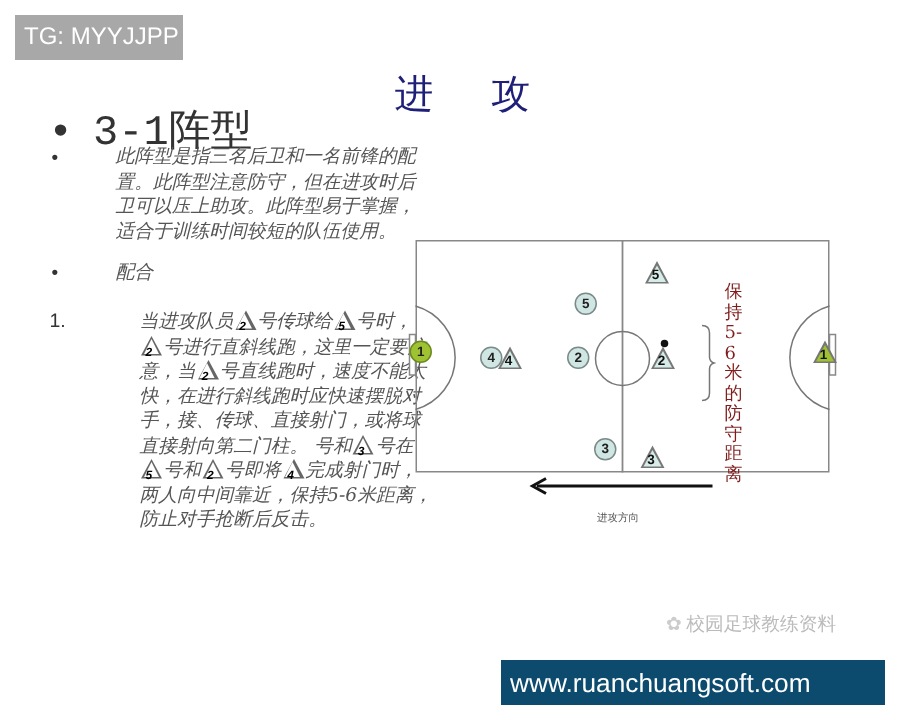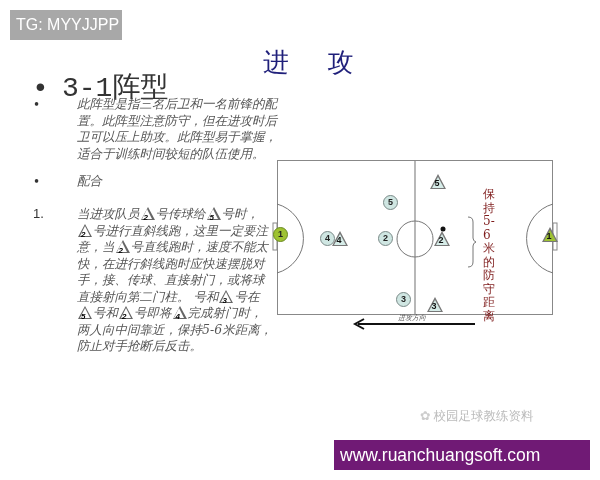--- a/index.html
+++ b/index.html
@@ -22,44 +22,44 @@
   .tri span { position:absolute; left:-4px; top:3px; font-family:"Liberation Sans", sans-serif; font-size:8px; font-weight:bold; color:#000; z-index:2; }
   .pitch { position:absolute; left:277px; top:160px; width:276px; height:155px; border:1.5px solid #888; box-sizing:border-box; }
   .player { position:absolute; width:13px; height:13px; border-radius:50%; background:#cfe6e2; border:1.5px solid #7a8a88;
             font-family:"Liberation Sans", sans-serif; font-size:9px; font-weight:bold; text-align:center; line-height:13px; color:#222; box-sizing:content-box; }
   .gk { background:#9ec232; border-color:#6a8a20; }
   .opp { position:absolute; width:0; height:0; border-left:8px solid transparent; border-right:8px solid transparent; border-bottom:15px solid #777; }
   .opp::after { content:""; position:absolute; left:-6.5px; top:2.5px; border-left:6.5px solid transparent; border-right:6.5px solid transparent; border-bottom:11.5px solid #d6ece8; }
   .opp span { position:absolute; left:-3.5px; top:4px; font-family:"Liberation Sans", sans-serif; font-size:9px; font-weight:bold; color:#111; z-index:2; }
   .opp.gkopp::after { border-bottom-color:#9ec232; }
   .vtext { position:absolute; left:483px; top:188px; width:14px; font-size:12px; line-height:13.5px; color:#7f1d1d; }
-  .dir-label { position:absolute; left:398px; top:313px; font-size:7px; color:#555;font-style:italic; }
-  .wechat { position:absolute; left:420px; top:408px; font-size:12.5px; color:#bbb; }
-  .wm-bottom { position:absolute; left:334px; top:440px; width:256px; height:30px; background:#701a75;
+  .dir-label { position:absolute; left:398px; top:340px; font-size:7px; color:#555; }
+  .wechat { position:absolute; left:444px; top:408px; font-size:12.5px; color:#bbb; }
+  .wm-bottom { position:absolute; left:334px; top:440px; width:256px; height:30px; background:#0c4a6e;
                color:#fff; font-family:"Liberation Sans", sans-serif; font-size:17.5px; line-height:30px; padding-left:6px; box-sizing:border-box; }
 </style>
 </head>
 <body>
 
 <div class="wm-top">TG: MYYJJPP</div>
 
 <div class="slide-title">进 攻</div>
 
 <div class="heading">
   <span class="dot">•</span><span>3-1阵型</span>
 </div>
 
 <div class="bul" style="top:98px">•</div>
 <div class="para" style="top:96px">此阵型是指三名后卫和一名前锋的配置。此阵型注意防守，但在进攻时后卫可以压上助攻。此阵型易于掌握，适合于训练时间较短的队伍使用。</div>
 
 <div class="bul" style="top:175px">•</div>
 <div class="para" style="top:173px">配合</div>
 
 <div class="num">1.</div>
-<div class="para" style="top:206px; width:196px;">
+<div class="para" style="top:206px; width:196px;margin-left:16px;">
   <span>当进攻队员</span><span class="tri"><span>2</span></span><span>号传球给</span><span class="tri"><span>5</span></span><span>号时，</span><span class="tri"><span>2</span></span><span>号进行直斜线跑，这里一定要注意，当</span><span class="tri"><span>2</span></span><span>号直线跑时，速度不能太快，在进行斜线跑时应快速摆脱对手，接、传球、直接射门，或将球直接射向第二门柱。 号和</span><span class="tri"><span>3</span></span><span>号在</span><span class="tri"><span>5</span></span><span>号和</span><span class="tri"><span>2</span></span><span>号即将</span><span class="tri"><span>4</span></span><span>完成射门时，两人向中间靠近，保持5-6米距离，防止对手抢断后反击。</span>
 </div>
 
 <div class="pitch"></div>
 <svg style="position:absolute;left:0;top:0" width="600" height="480">
   <line x1="415" y1="160" x2="415" y2="315" stroke="#888" stroke-width="1.2"></line>
   <circle cx="415" cy="239" r="18" fill="none" stroke="#777" stroke-width="1"></circle>
   <path d="M277 204 A37 36 0 0 1 277 273" fill="none" stroke="#777" stroke-width="1"></path>
   <path d="M553 204 A37 36 0 0 0 553 273" fill="none" stroke="#777" stroke-width="1"></path>
   <rect x="273" y="223" width="4" height="27" fill="#fff" stroke="#888" stroke-width="1"></rect>

